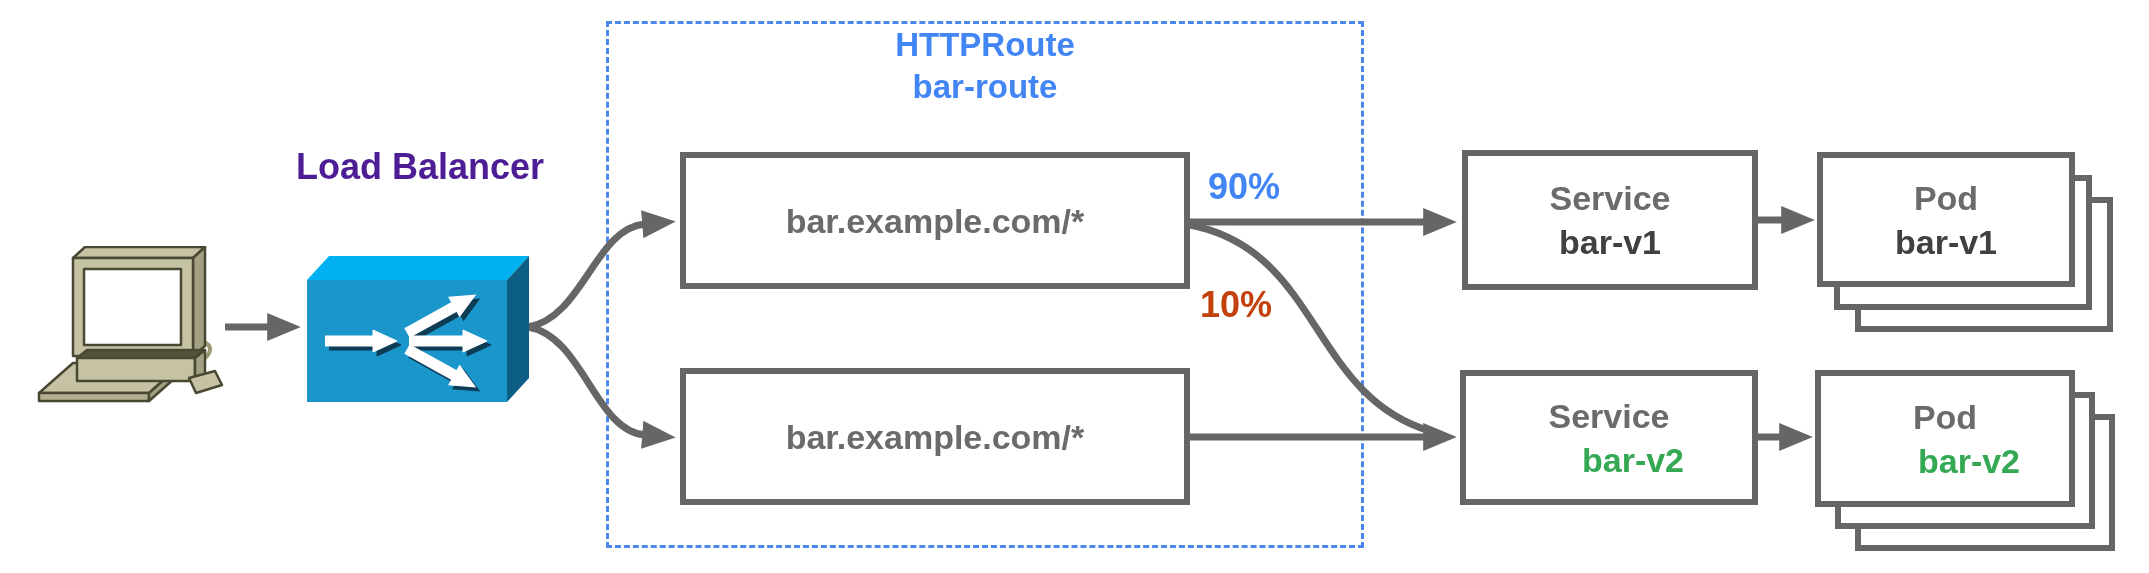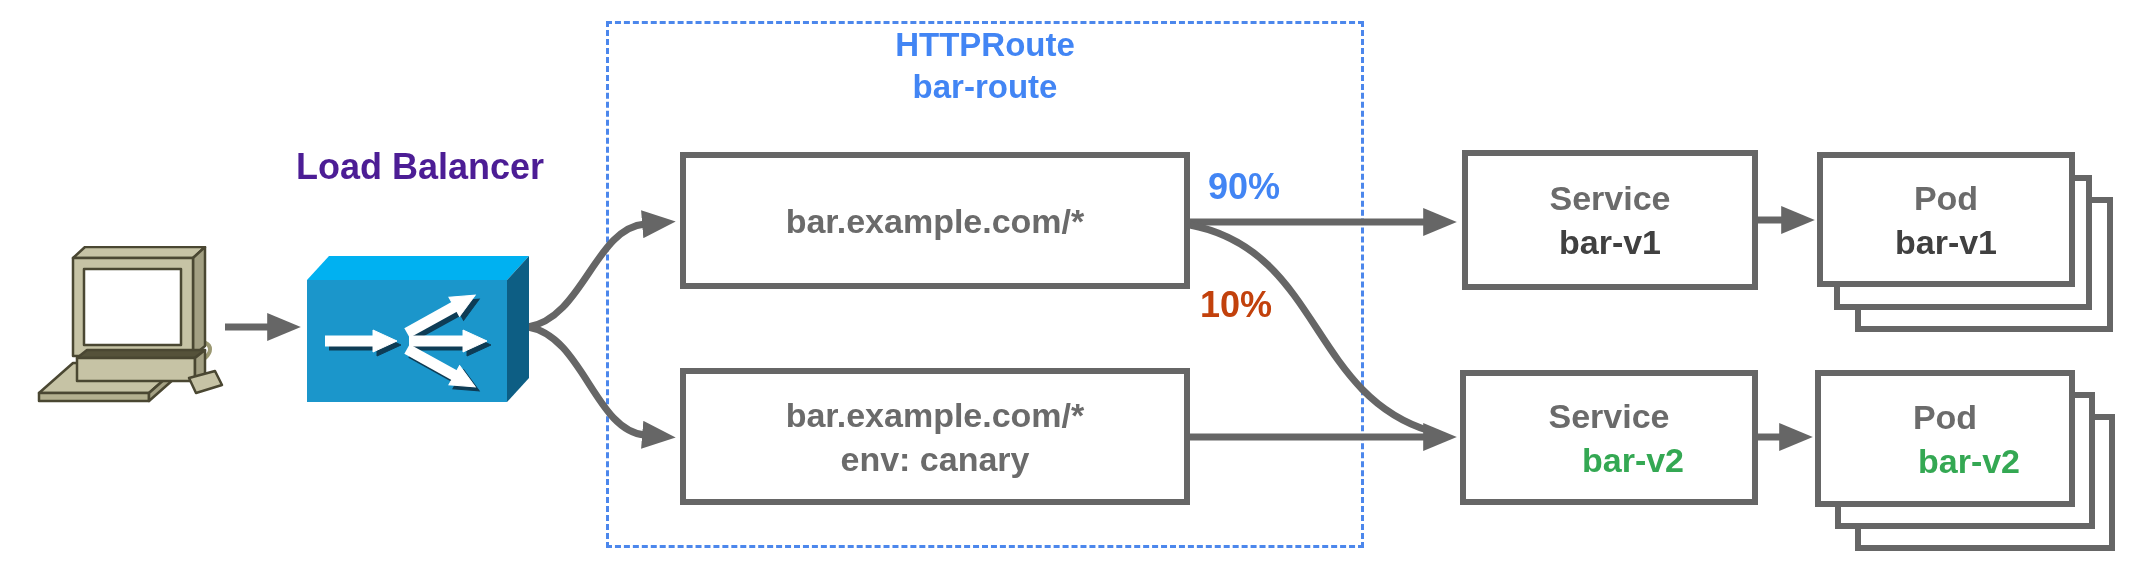--- a/index.html
+++ b/index.html
@@ -146,21 +146,20 @@
   <div class="group-title">
     <div>HTTPRoute</div>
     <div>bar-route</div>
   </div>
 
   <div class="node-box route-box-1">
     <div>bar.example.com/*</div>
   </div>
   <div class="node-box route-box-2">
     <div>bar.example.com/*</div>
-    <div>env: canary</div>
   </div>
 
   <div class="weight-label weight-90">90%</div>
   <div class="weight-label weight-10">10%</div>
 
   <div class="node-box service-box-1">
     <div>Service</div>
     <div class="text-blue">bar-v1</div>
   </div>
   <div class="node-box service-box-2">

